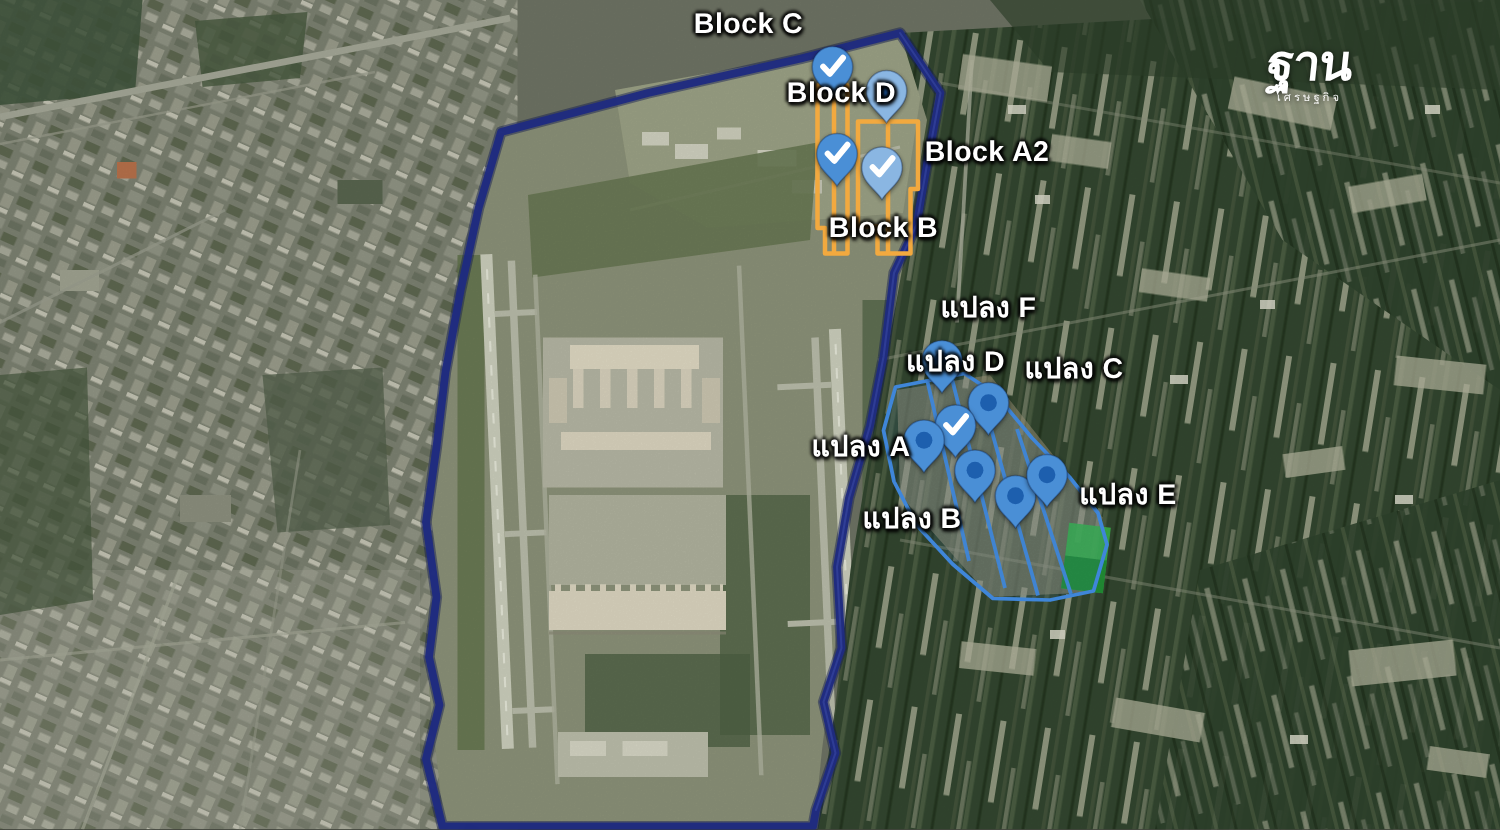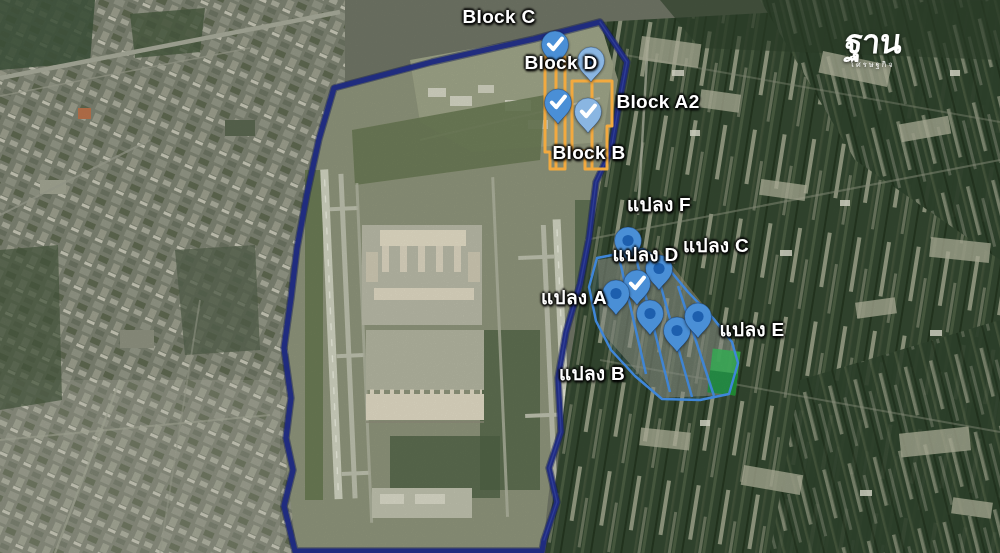--- a/index.html
+++ b/index.html
@@ -251,24 +251,24 @@
         <circle cx="0" cy="-21.5" r="5.6" fill="#1d5fae"></circle>
       </g>
     </svg>
 
   <div id="labels-layer">
       <div class="map-label block-label" style="left: 499px; top: 17px;">Block C</div>
       <div class="map-label block-label" style="left: 561px; top: 63px;">Block D</div>
       <div class="map-label block-label" style="left: 658px; top: 71px; margin-top: 31px;">Block A2</div>
       <div class="map-label block-label" style="left: 589px; top: 153px;">Block B</div>
       <div class="map-label plot-label" style="left: 630px; top: 204px; margin-left: 29px;">แปลง F</div>
-      <div class="map-label plot-label" style="left: 637px; top: 254px; padding-left: 17px;">แปลง D</div>
+      <div class="map-label plot-label" style="left: 637px; top: 240px;">แปลง D</div>
       <div class="map-label plot-label" style="left: 716px; top: 245px;">แปลง C</div>
       <div class="map-label plot-label" style="left: 558px; top: 297px; margin-left: 16px;">แปลง A</div>
-      <div class="map-label plot-label" style="left: 592px; top: 345px; margin-top: 28px;">แปลง B</div>
+      <div class="map-label plot-label" style="left: 608px; top: 345px;">แปลง B</div>
       <div class="map-label plot-label" style="left: 752px; top: 329px;">แปลง E</div>
     </div>
 
   <div class="logo">
     <div class="logo-title">ฐาน</div>
     <div class="logo-sub">เศรษฐกิจ</div>
   </div>
 
 </div>
 

